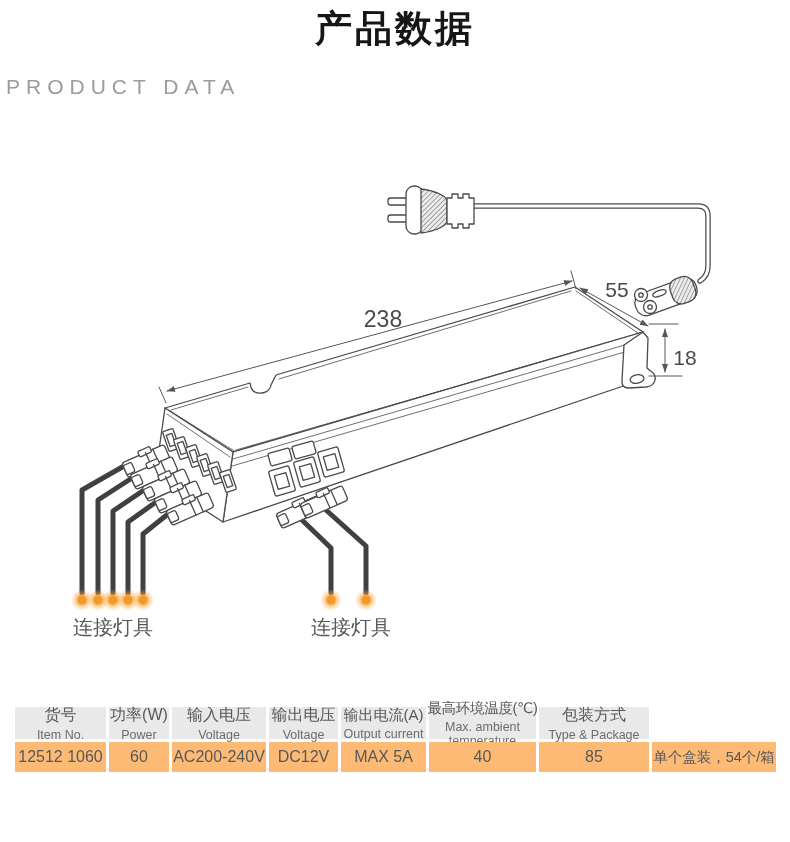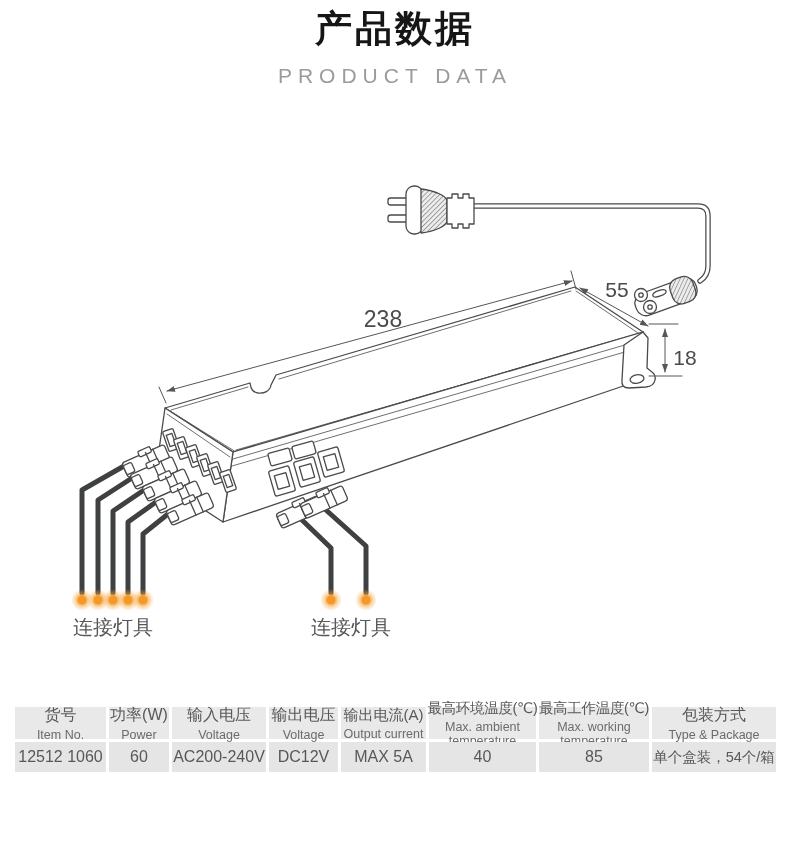--- a/index.html
+++ b/index.html
@@ -1,29 +1,29 @@
 <!DOCTYPE html>
 <html><head>
 <meta charset="utf-8">
 <style>
   html,body{margin:0;padding:0;background:#fff;}
   .page{position:relative;width:790px;height:842px;background:#fff;overflow:hidden;
         font-family:"Liberation Sans","DejaVu Sans",sans-serif;}
   .title{position:absolute;top:4px;left:0;right:0;text-align:center;
          font-size:37px;font-weight:700;color:#161616;letter-spacing:3px;}
-  .subtitle{position:absolute;top:64px;left:0;right:0;text-align:center;
-         font-size:21px;color:#9b9b9b;letter-spacing:6px;}
+  .subtitle{position:absolute;top:75px;left:0;right:0;
+         font-size:21px;color:#9b9b9b;letter-spacing:6px;padding-left:6px;}
   svg.diagram{position:absolute;top:120px;left:0;}
   svg text{font-family:"Liberation Sans","DejaVu Sans",sans-serif;}
 
   .spec{position:absolute;top:707px;left:15px;display:flex;flex-direction:column;gap:3px;}
   .spec-row{display:grid;grid-template-columns:91px 60px 94px 69px 85px 107px 110px 124px;gap:3px;}
   .hcell{background:#e9e9ea;height:32px;display:flex;flex-direction:column;
          align-items:center;justify-content:center;text-align:center;}
-  .vcell{background:#e5e5e5;height:30px;line-height:30px;text-align:center;
+  .vcell{background:#fdba74;height:30px;line-height:30px;text-align:center;
          font-size:16px;color:#57585a;white-space:nowrap;}
   .zh{font-size:16px;color:#57585a;white-space:nowrap;}
   .en{font-size:12.5px;color:#6b6c6e;line-height:1.12;margin-top:2px;}
   .tight .zh{font-size:14.5px;letter-spacing:-0.3px;}
   .semi .zh{font-size:15px;}
   .small-val{font-size:14.5px;text-align:center;}
 </style>
 </head>
 <body>
 
@@ -234,24 +234,20 @@
         <div class="en">Voltage</div>
       </div>
       <div class="hcell semi">
         <div class="zh">输出电流(A)</div>
         <div class="en">Output current</div>
       </div>
       <div class="hcell tight">
         <div class="zh">最高环境温度(℃)</div>
         <div class="en">Max. ambient temperature</div>
       </div>
-      <div class="hcell tight">
-        <div class="zh">最高工作温度(℃)</div>
-        <div class="en">Max. working temperature</div>
-      </div>
       <div class="hcell">
         <div class="zh">包装方式</div>
         <div class="en">Type &amp; Package</div>
       </div>
     </div>
     <div class="spec-row">
       <div class="vcell">12512 1060</div>
       <div class="vcell">60</div>
       <div class="vcell">AC200-240V</div>
       <div class="vcell">DC12V</div>

